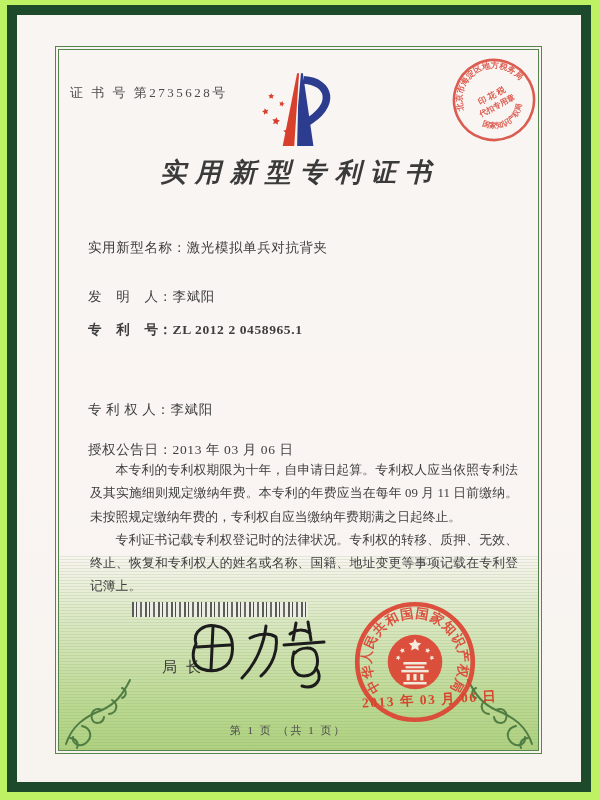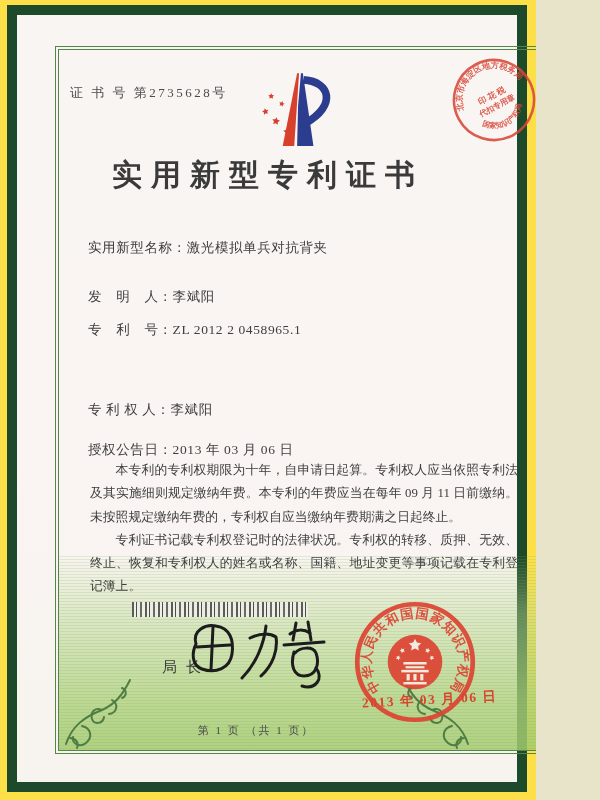--- a/index.html
+++ b/index.html
@@ -1,19 +1,19 @@
 <!DOCTYPE html>
 <html><head>
 <meta charset="utf-8">
 <style>
   * { margin:0; padding:0; box-sizing:border-box; }
   html,body { width:600px; height:800px; }
   body { font-family:"Liberation Serif","DejaVu Serif",serif; background:#e8e4c9; }
 
-  .cert-photo { position:relative; width:536px; height:800px; background:#fde047; overflow:hidden; }
+  .cert-photo { position:relative; width:600px; height:800px; background:#bef264; overflow:hidden; }
 
   .outer-frame { position:absolute; left:7px; top:5px; right:9px; bottom:8px;
     border:10px solid #1e4a2c;
     background:linear-gradient(180deg,#f9f5f2 0%,#faf5f3 55%,#f7f3ee 100%); }
 
   .inner-frame { position:absolute; left:55px; top:46px; width:487px; height:708px;
     border:4px double #56854c; z-index:3; pointer-events:none; }
 
   .green-zone { position:absolute; left:59px; top:556px; width:479px; height:194px; z-index:1;
     background:
@@ -21,27 +21,27 @@
       linear-gradient(180deg, rgba(189,218,150,0) 0%, rgba(189,218,150,0.45) 30%, rgba(172,209,122,0.78) 75%, rgba(163,203,110,0.85) 100%); }
 
   .layer { position:absolute; z-index:4; }
 
   .cert-number { left:70px; top:84px; font-size:13px; letter-spacing:2.5px; color:#4c4c4c; }
 
   .logo { left:252px; top:66px; width:96px; height:94px; }
 
   .tax-stamp { left:449px; top:55px; width:90px; height:90px; transform:rotate(-28deg); opacity:.88; }
 
-  .title { left:0; right:0; top:155px; text-align:center; font-size:30px; font-weight:700;
-    letter-spacing:9px; color:#3a3a3a; }
+  .title { left:0; right:0; top:155px; text-align:center; font-size:26px; font-weight:700;
+    letter-spacing:9px; color:#3a3a3a;font-style:italic; }
 
   .field-row { left:88px; font-size:13.5px; color:#3e3e3e; letter-spacing:.6px; white-space:nowrap; }
   .field-label { display:inline; }
   .field-value { display:inline;margin-top:32px; }
-  .fr0 { top:239px; } .fr1 { top:288px;text-align:right; } .fr2 { top:321px; }
+  .fr0 { top:239px; } .fr1 { top:288px;text-align:right; } .fr2 { top:321px;font-weight:bold; }
   .fr3 { top:361px; } .fr4 { top:401px; } .fr5 { top:441px;text-align:center; }
 
   .body-text { left:90px; top:459px; width:428px; font-size:12.8px; line-height:1.82;
     color:#3e3e3e; text-align:justify; }
   .body-text p { text-indent:2em; }
 
   .barcode { left:132px; top:602px; width:176px; height:15px;
     background:repeating-linear-gradient(90deg,#444 0 2px,#f2f2ee 2px 4px,#333 4px 5px,#eeeee8 5px 8px,#555 8px 10px,#f0f0ea 10px 13px);
     opacity:.85; }
 

